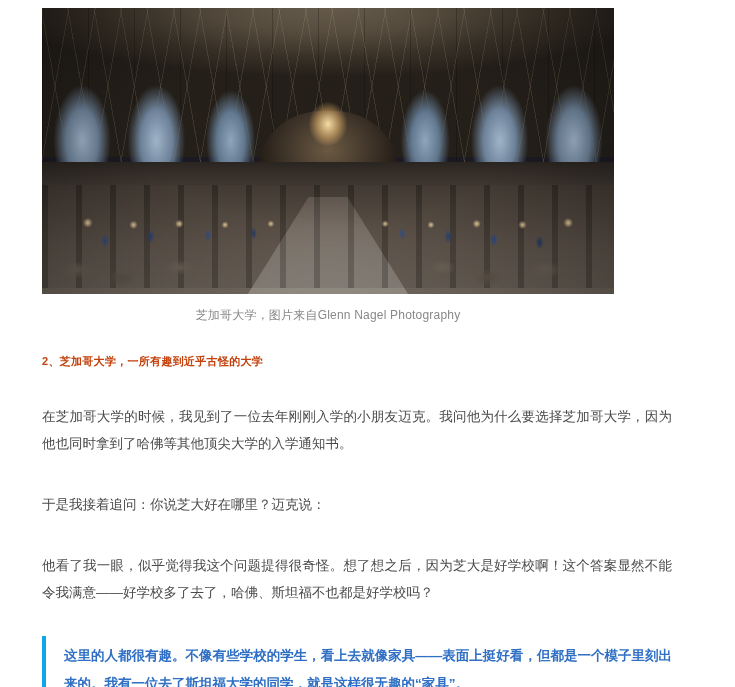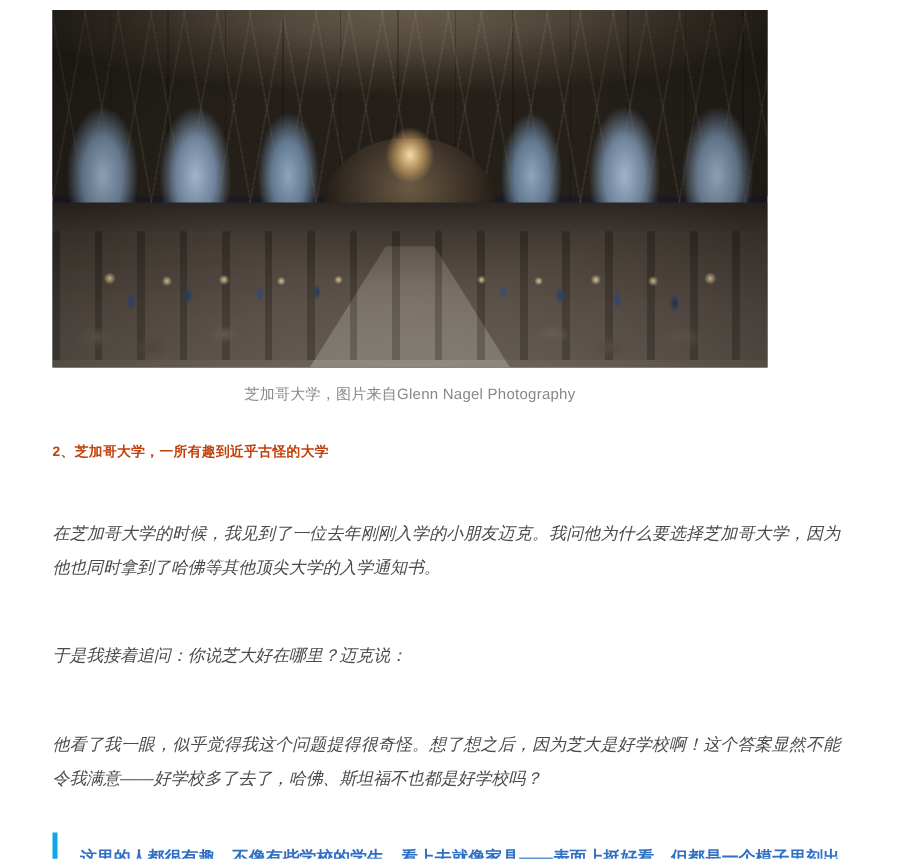--- a/index.html
+++ b/index.html
@@ -161,27 +161,26 @@
 
   
   .section-title {
     margin: 30px 0 0 0;
     font-size: 11px;
     font-weight: bold;
     color: #c2410c;
     letter-spacing: .3px;
   }
   p.body {
-    margin: 44px 0 0 0;
+    margin: 34px 0 0 0;
     width: 630px;
     font-size: 13.5px;
     line-height: 27px;
     color: #4a4a4a;
     text-align: justify;
-    font-style: italic;
   }
   .quote {
     margin: 30px 0 0 0;
     width: 630px;
     box-sizing: border-box;
     border-left: 4px solid #0ea5e9;
     padding: 6px 0 6px 18px;
   }
   .quote p {
     margin: 0;

